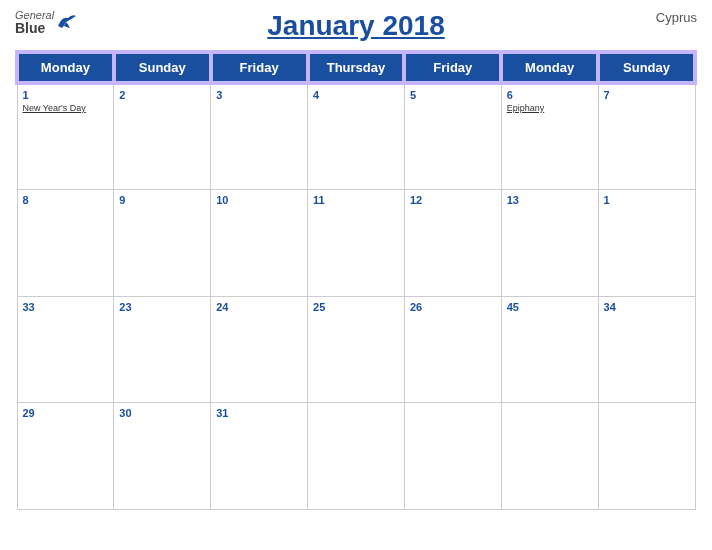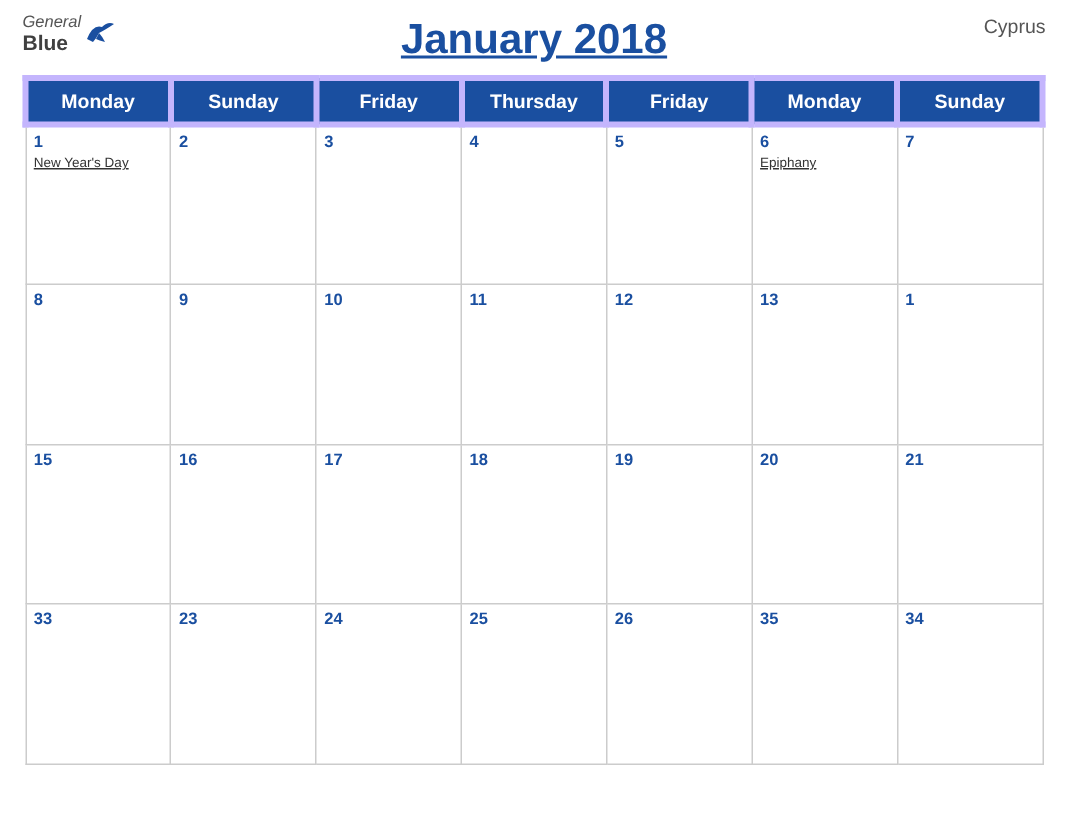--- a/index.html
+++ b/index.html
@@ -198,59 +198,51 @@
           </td>
           <td>
             <span class="day-number">13</span>
           </td>
           <td>
             <span class="day-number">1</span>
           </td>
         </tr>
         <tr>
           <td>
-            <span class="day-number">15</span>
-          </td>
-          <td>
-            <span class="day-number">16</span>
-          </td>
-          <td>
-            <span class="day-number">17</span>
-          </td>
-          <td>
-            <span class="day-number">18</span>
-          </td>
-          <td>
-            <span class="day-number">19</span>
-          </td>
-          <td>
-            <span class="day-number">20</span>
-          </td>
-          <td>
-            <span class="day-number">21</span>
+            <span class="day-number">33</span>
+          </td>
+          <td>
+            <span class="day-number">23</span>
+          </td>
+          <td>
+            <span class="day-number">24</span>
+          </td>
+          <td>
+            <span class="day-number">25</span>
+          </td>
+          <td>
+            <span class="day-number">26</span>
+          </td>
+          <td>
+            <span class="day-number">45</span>
+          </td>
+          <td>
+            <span class="day-number">34</span>
           </td>
         </tr>
         <tr>
           <td>
-            <span class="day-number">33</span>
-          </td>
-          <td>
-            <span class="day-number">23</span>
-          </td>
-          <td>
-            <span class="day-number">24</span>
-          </td>
-          <td>
-            <span class="day-number">25</span>
-          </td>
-          <td>
-            <span class="day-number">26</span>
-          </td>
-          <td>
-            <span class="day-number">35</span>
-          </td>
-          <td>
-            <span class="day-number">34</span>
-          </td>
+            <span class="day-number">29</span>
+          </td>
+          <td>
+            <span class="day-number">30</span>
+          </td>
+          <td>
+            <span class="day-number">31</span>
+          </td>
+          <td class="empty-cell"></td>
+          <td class="empty-cell"></td>
+          <td class="empty-cell"></td>
+          <td class="empty-cell"></td>
         </tr>
       </tbody>
   </table>
 </div>
 
 </body></html>

